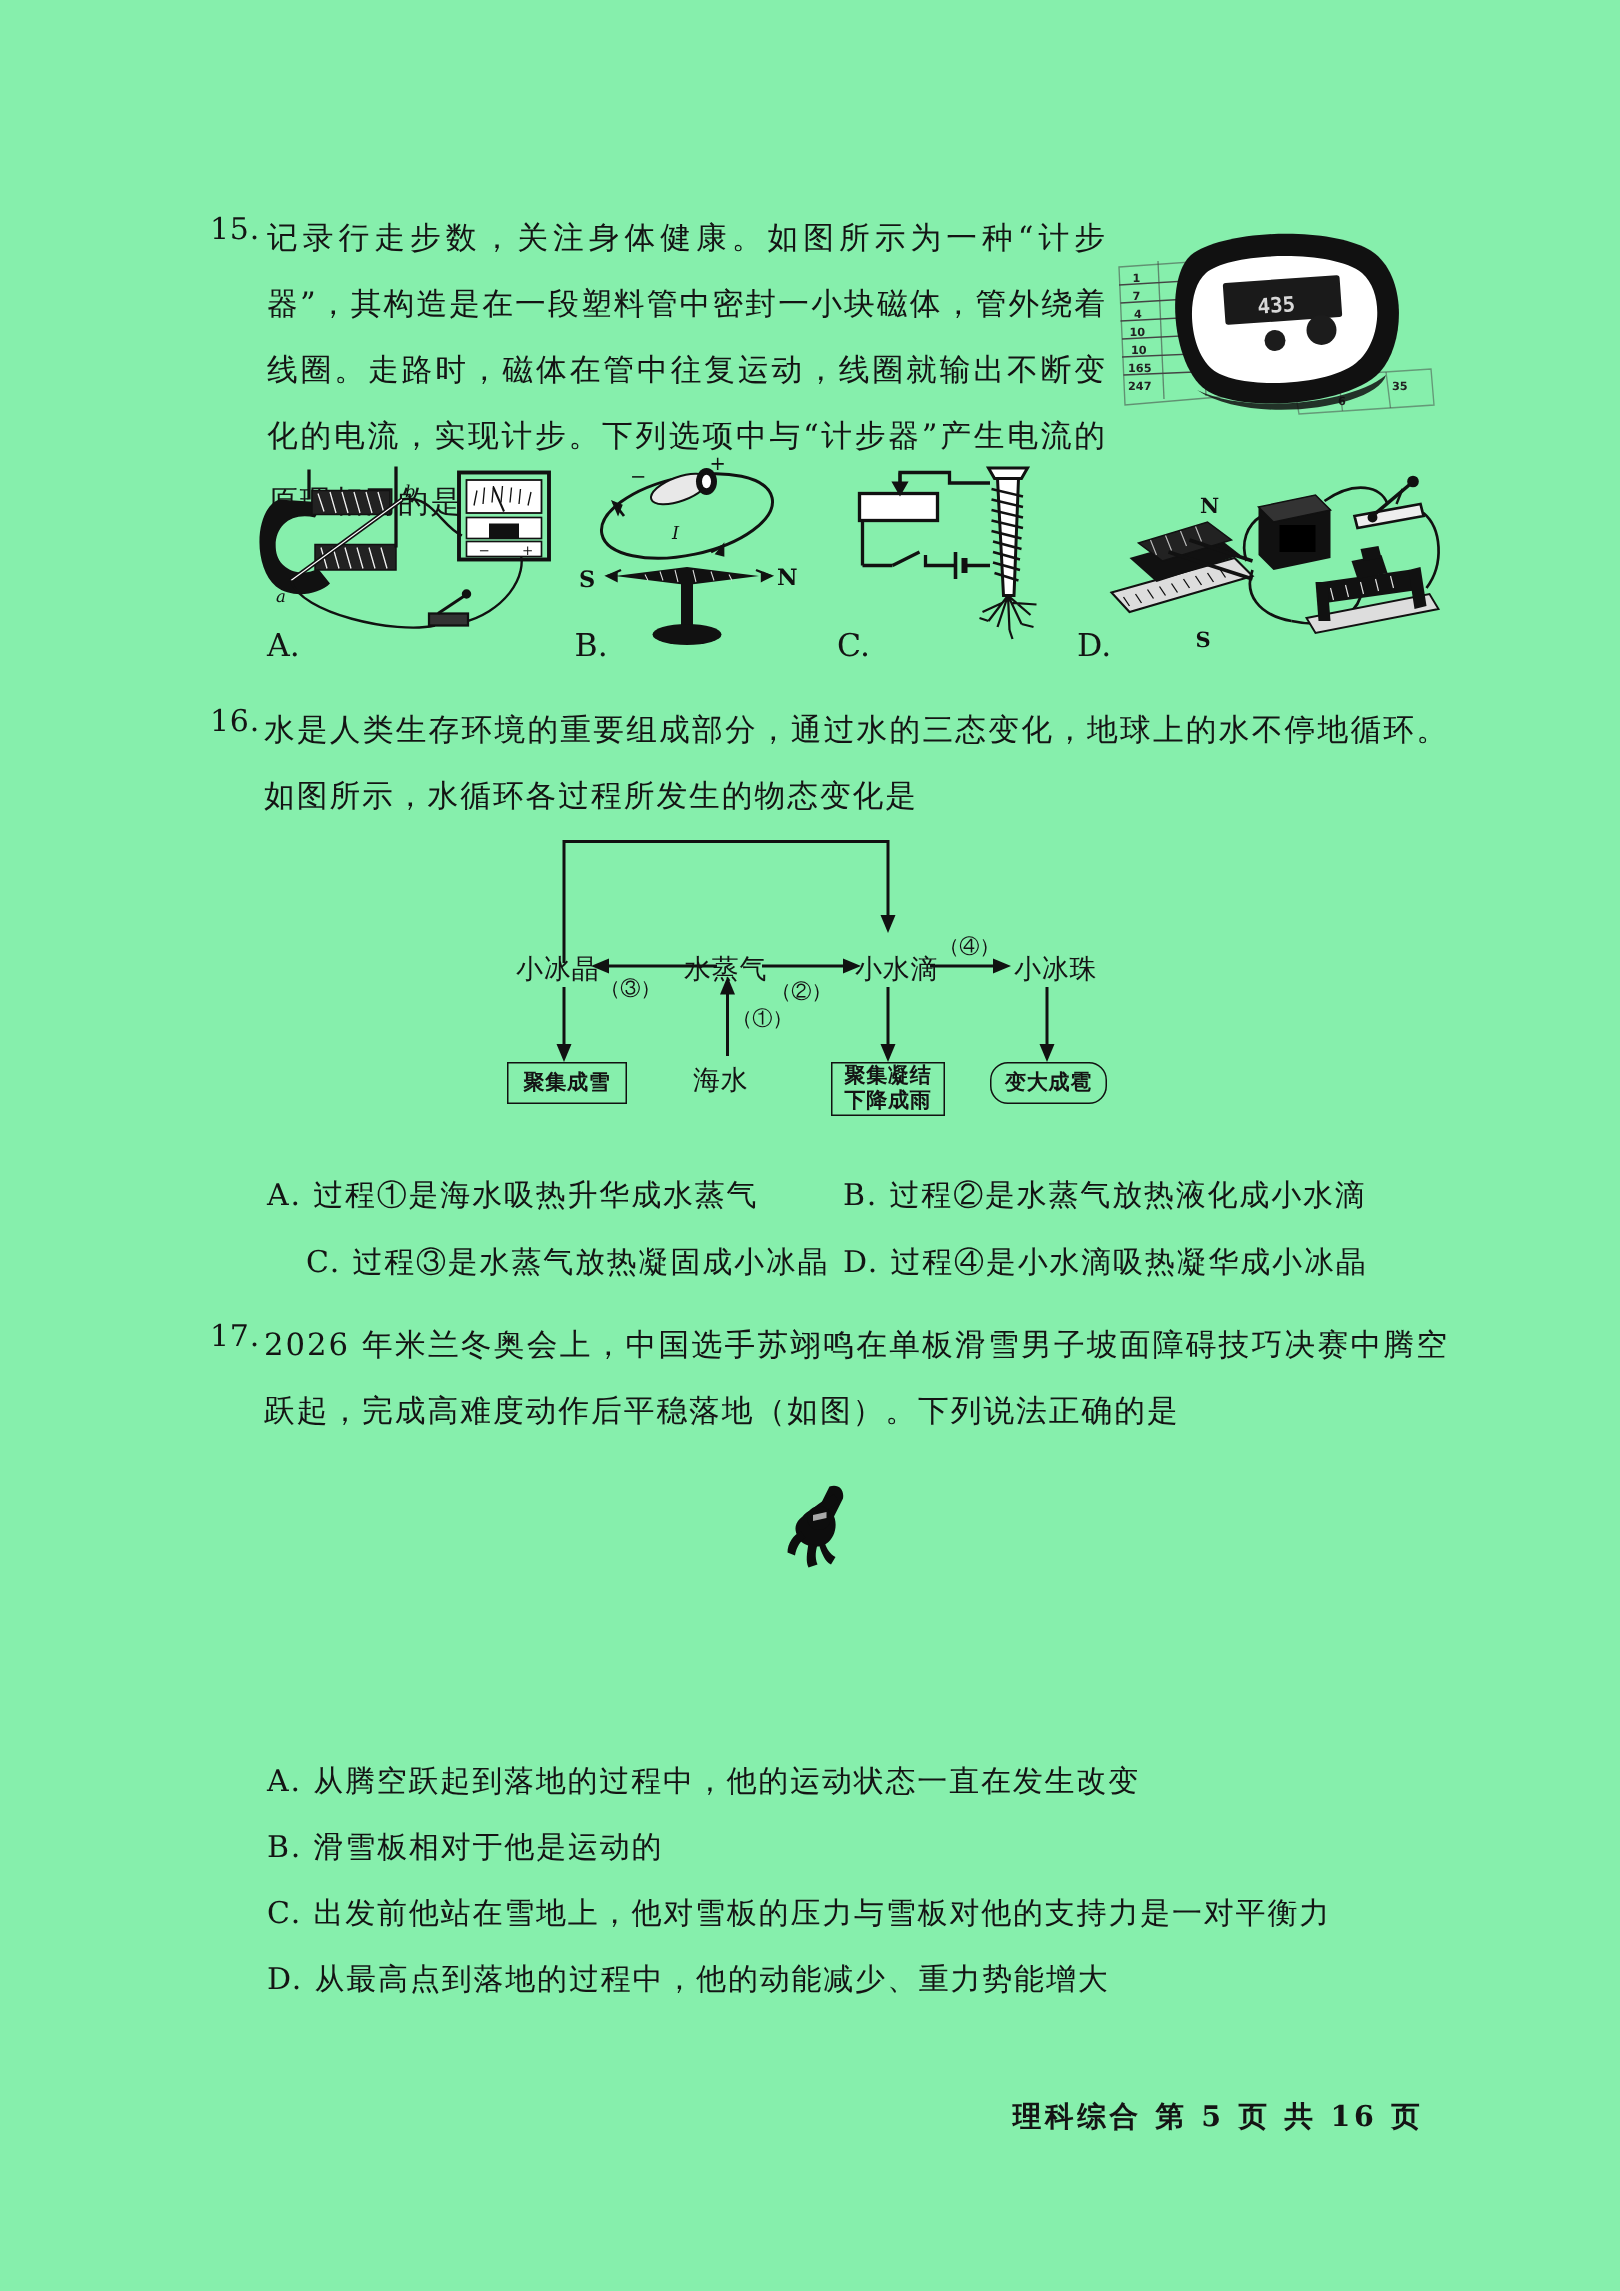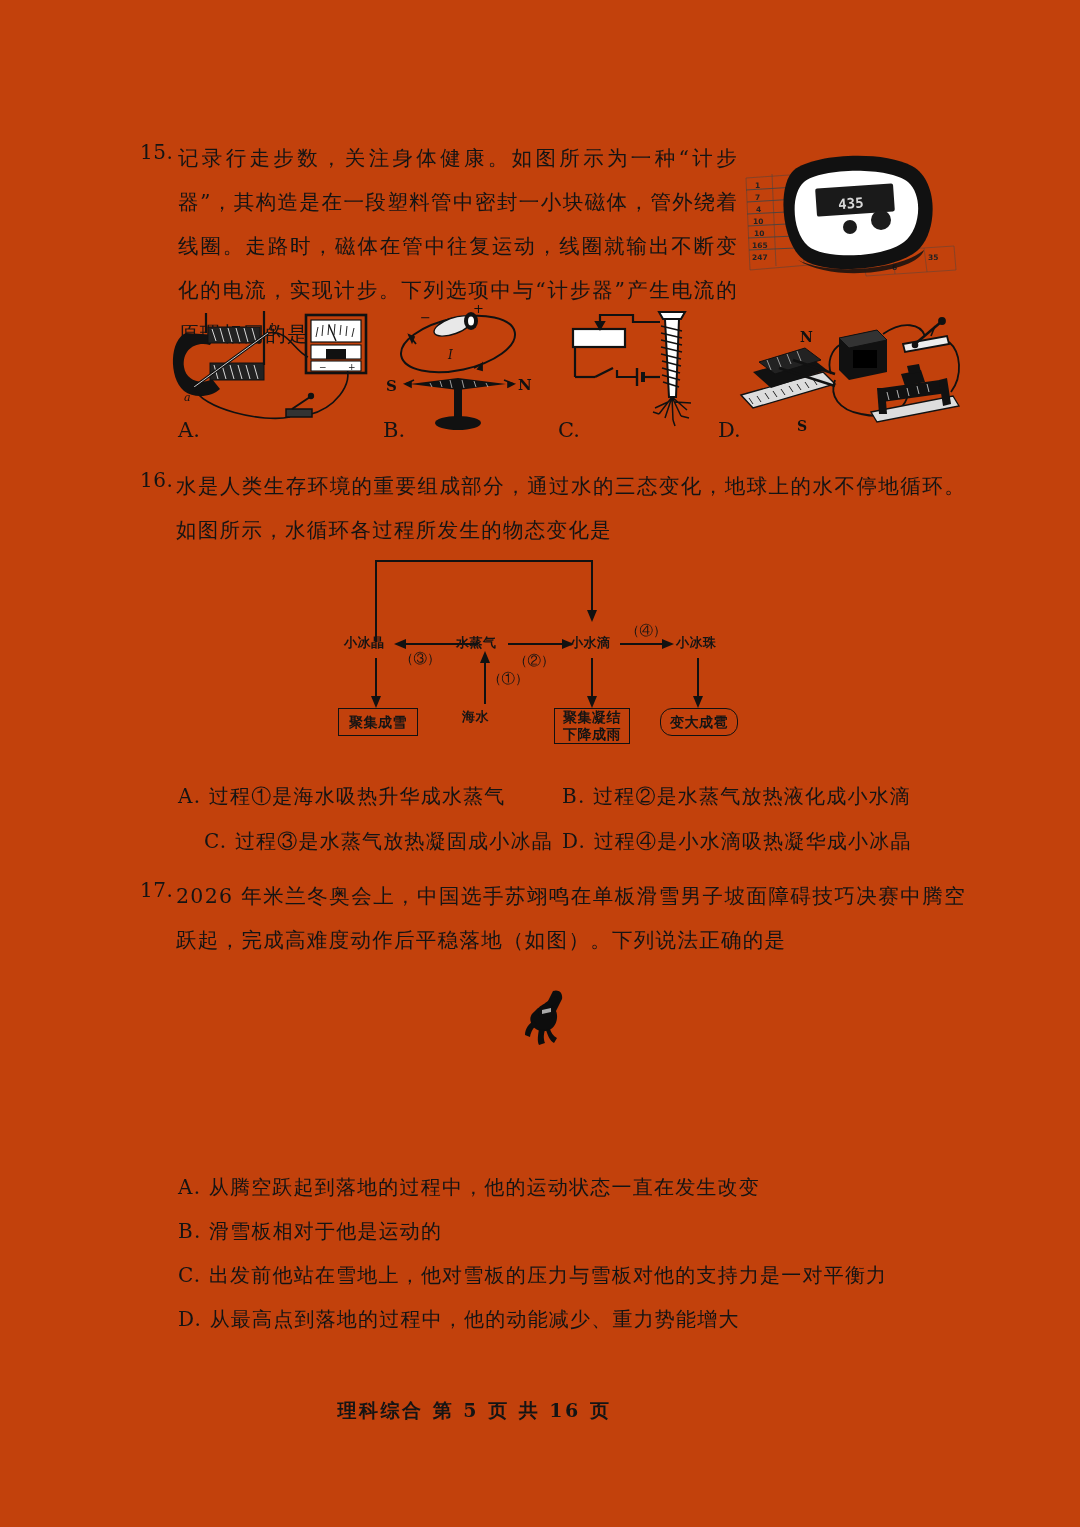--- a/index.html
+++ b/index.html
@@ -13,21 +13,21 @@
     position: relative;
     font-family: "DejaVu Serif", "Liberation Serif", serif;
     color: #141414;
     overflow: hidden;
   }
   .page {
     position: absolute;
     left: 0; top: 0;
     width: 1080px;
     height: 1527px;
-    background: #c2410c;
+    background: #86efac;
   }
 
   
   .qnum {
     position: absolute;
     font-size: 20px;
     letter-spacing: 0.5px;
   }
   .qbody {
     position: absolute;
@@ -72,22 +72,22 @@
   
   #water-cycle {
     position: absolute;
     left: 330px;
     top: 556px;
     width: 430px;
     height: 204px;
   }
   .wc-node {
     position: absolute;
-    font-size: 13px;
-    font-weight: 700;
+    font-size: 18px;
+    font-weight: 400;
     letter-spacing: 0.5px;
     white-space: nowrap;
     font-family: "DejaVu Sans", "Liberation Sans", sans-serif;
   }
   .wc-proc {
     position: absolute;
     font-size: 13.5px;
     white-space: nowrap;
     font-family: "DejaVu Serif", "Liberation Serif", serif;
   }
@@ -114,21 +114,21 @@
     width: 70px;
     height: 70px;
   }
 
   
   #footer {
     position: absolute;
     left: 0;
     top: 1398px;
     width: 949px;
-    text-align: center;
+    text-align: right;
     font-size: 19px;
     font-weight: 700;
     letter-spacing: 2.5px;
     font-family: "DejaVu Serif", "Liberation Serif", serif;
   }
 </style>
 </head>
 <body>
 
 <div class="page">

